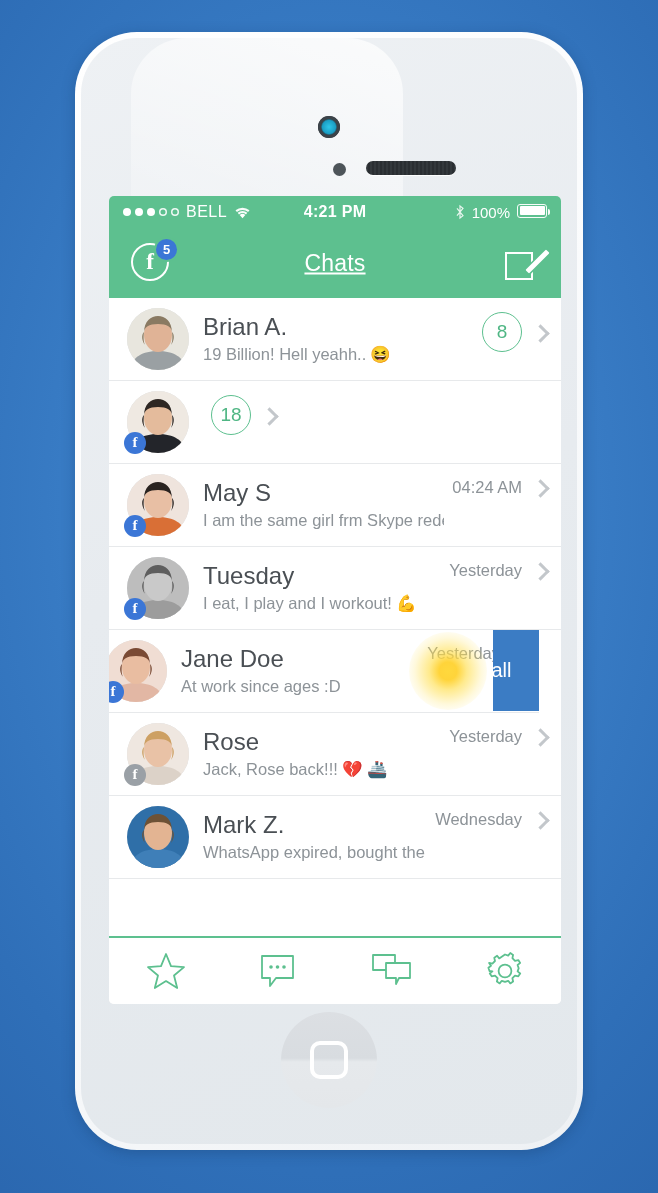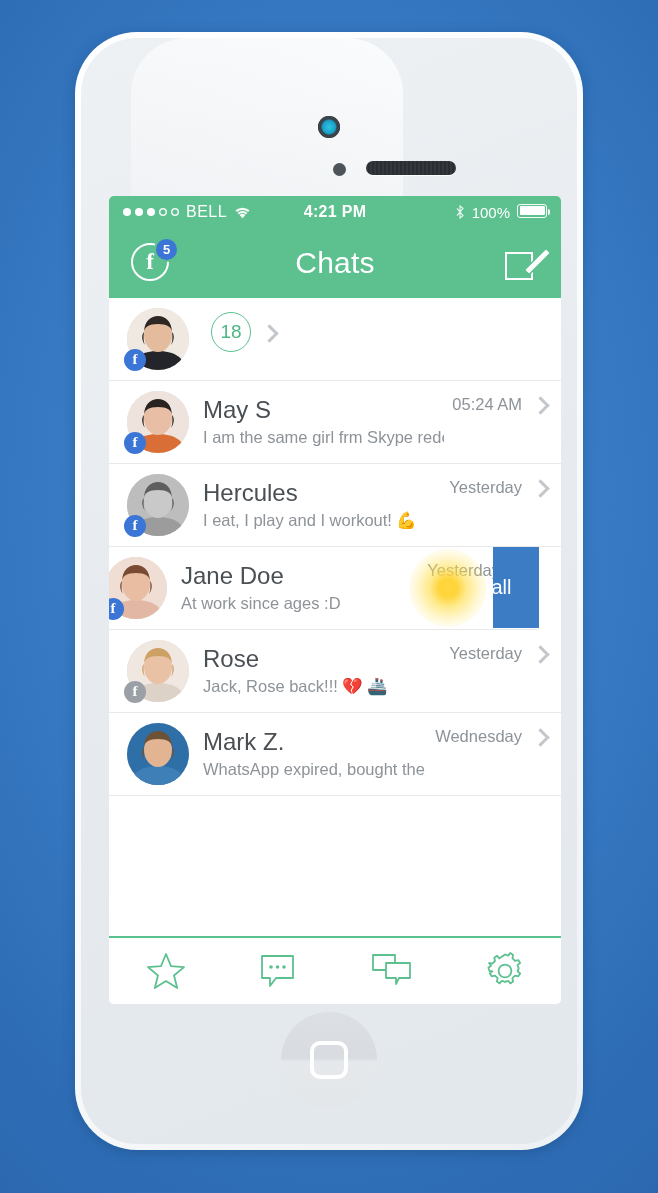--- a/index.html
+++ b/index.html
@@ -112,21 +112,21 @@
   }
   .battery > i { display: block; height: 100%; background: #ffffff; border-radius: 1px; }
 
   
   .navbar {
     height: 70px; background: #5dc08f; color: #ffffff;
     display: flex; align-items: center; position: relative; padding: 0 22px;
   }
   .nav-title {
     position: absolute; left: 50%; top: 50%; transform: translate(-50%,-50%);
-    font-size: 30px; font-weight: 300; letter-spacing: .2px;
+    font-size: 23px; font-weight: 300; letter-spacing: .2px; text-decoration: underline;
   }
   .fb-btn { position: relative; width: 40px; height: 40px; }
   .fb-circle {
     width: 38px; height: 38px; border-radius: 50%;
     border: 2px solid #ffffff;
     display: flex; align-items: center; justify-content: center;
     font-family: "Liberation Serif", serif; font-weight: bold; font-size: 23px; line-height: 1;
     color: #ffffff; padding-bottom: 2px;
   }
   .fb-badge {
@@ -289,20 +289,41 @@
           <span class="sq"></span>
           <span class="pen"></span>
         </div>
       </div>
 
       <div class="list" id="chat-list">
           <div class="row">
             <div class="avatar">
               <div class="pic">
                 <svg viewBox="0 0 62 62" preserveAspectRatio="xMidYMid slice">
+                  <rect width="62" height="62" fill="#e8e6de"></rect>
+                  <path d="M4 62c0-13 12-19 27-19s27 6 27 19z" fill="#9aa0a3"></path>
+                  <ellipse cx="31" cy="27" rx="14" ry="17" fill="#e0b396"></ellipse>
+                  <path d="M17 25c0-12 7-17 14-17s14 5 14 17c0-6-5-9-14-9s-14 3-14 9z" fill="#8a7a62"></path>
+                  <path d="M17 24c-1 7 0 11 1 13-3-4-4-10-1-13zM45 24c1 7 0 11-1 13 3-4 4-10 1-13z" fill="#8a7a62"></path>
+                </svg>
+              </div>
+            </div>
+            <div class="rowtext">
+              <div class="name">Brian A.</div>
+              <div class="msg">19 Billion! Hell yeahh.. 😆</div>
+            </div>
+            <div class="meta">
+              <div class="count">8</div>
+              <div class="chev"></div>
+            </div>
+          </div>
+          <div class="row">
+            <div class="avatar">
+              <div class="pic">
+                <svg viewBox="0 0 62 62" preserveAspectRatio="xMidYMid slice">
                   <rect width="62" height="62" fill="#efe9e2"></rect>
                   <path d="M4 62c0-13 12-19 27-19s27 6 27 19z" fill="#23252a"></path>
                   <ellipse cx="31" cy="27" rx="14" ry="17" fill="#e4bb9c"></ellipse>
                   <path d="M17 25c0-12 7-17 14-17s14 5 14 17c0-6-5-9-14-9s-14 3-14 9z" fill="#2e2723"></path>
                   <path d="M17 24c-1 7 0 11 1 13-3-4-4-10-1-13zM45 24c1 7 0 11-1 13 3-4 4-10 1-13z" fill="#2e2723"></path>
                 </svg>
               </div>
               <div class="fb-mini">f</div>
             </div>
             <div class="meta">
@@ -321,39 +342,39 @@
                   <path d="M17 24c-1 7 0 11 1 13-3-4-4-10-1-13zM45 24c1 7 0 11-1 13 3-4 4-10 1-13z" fill="#2a2320"></path>
                 </svg>
               </div>
               <div class="fb-mini">f</div>
             </div>
             <div class="rowtext">
               <div class="name">May S</div>
               <div class="msg">I am the same girl frm Skype redesign!</div>
             </div>
             <div class="meta">
-              <div class="time">05:24 AM</div>
+              <div class="time">04:24 AM</div>
               <div class="chev"></div>
             </div>
           </div>
           <div class="row">
             <div class="avatar">
               <div class="pic">
                 <svg viewBox="0 0 62 62" preserveAspectRatio="xMidYMid slice">
                   <rect width="62" height="62" fill="#bdbdbd"></rect>
                   <path d="M4 62c0-13 12-19 27-19s27 6 27 19z" fill="#9c9c9c"></path>
                   <ellipse cx="31" cy="27" rx="14" ry="17" fill="#c9c9c9"></ellipse>
                   <path d="M17 25c0-12 7-17 14-17s14 5 14 17c0-6-5-9-14-9s-14 3-14 9z" fill="#5e5e5e"></path>
                   <path d="M17 24c-1 7 0 11 1 13-3-4-4-10-1-13zM45 24c1 7 0 11-1 13 3-4 4-10 1-13z" fill="#5e5e5e"></path>
                 </svg>
               </div>
               <div class="fb-mini">f</div>
             </div>
             <div class="rowtext">
-              <div class="name">Hercules</div>
+              <div class="name">Tuesday</div>
               <div class="msg">I eat, I play and I workout! 💪</div>
             </div>
             <div class="meta">
               <div class="time">Yesterday</div>
               <div class="chev"></div>
             </div>
           </div>
           <div class="row swiped">
             <div class="avatar">
               <div class="pic">

